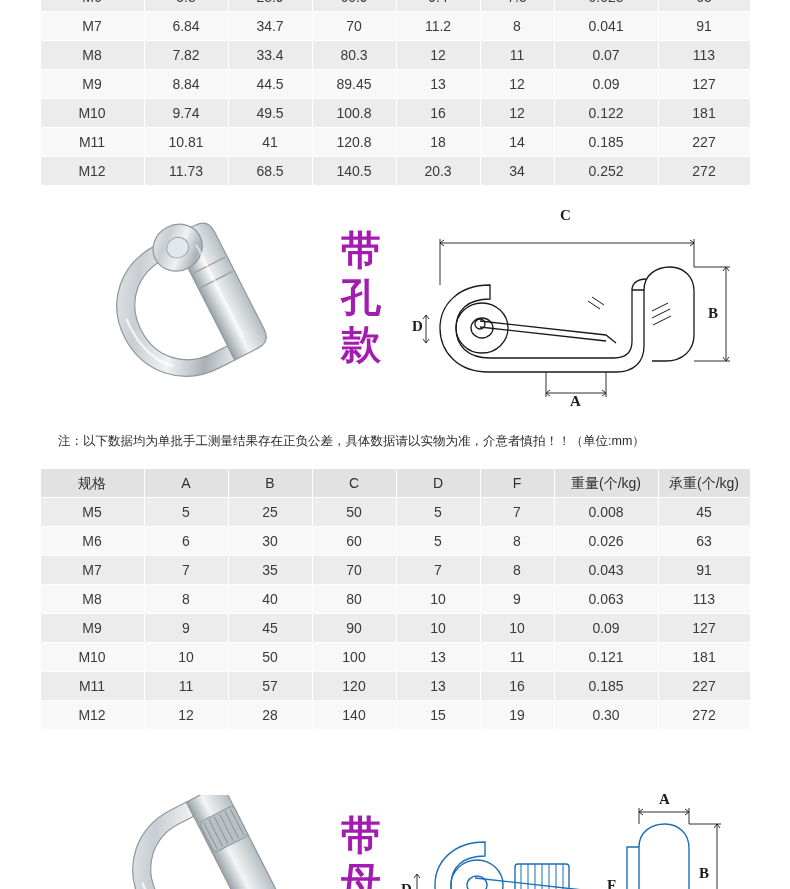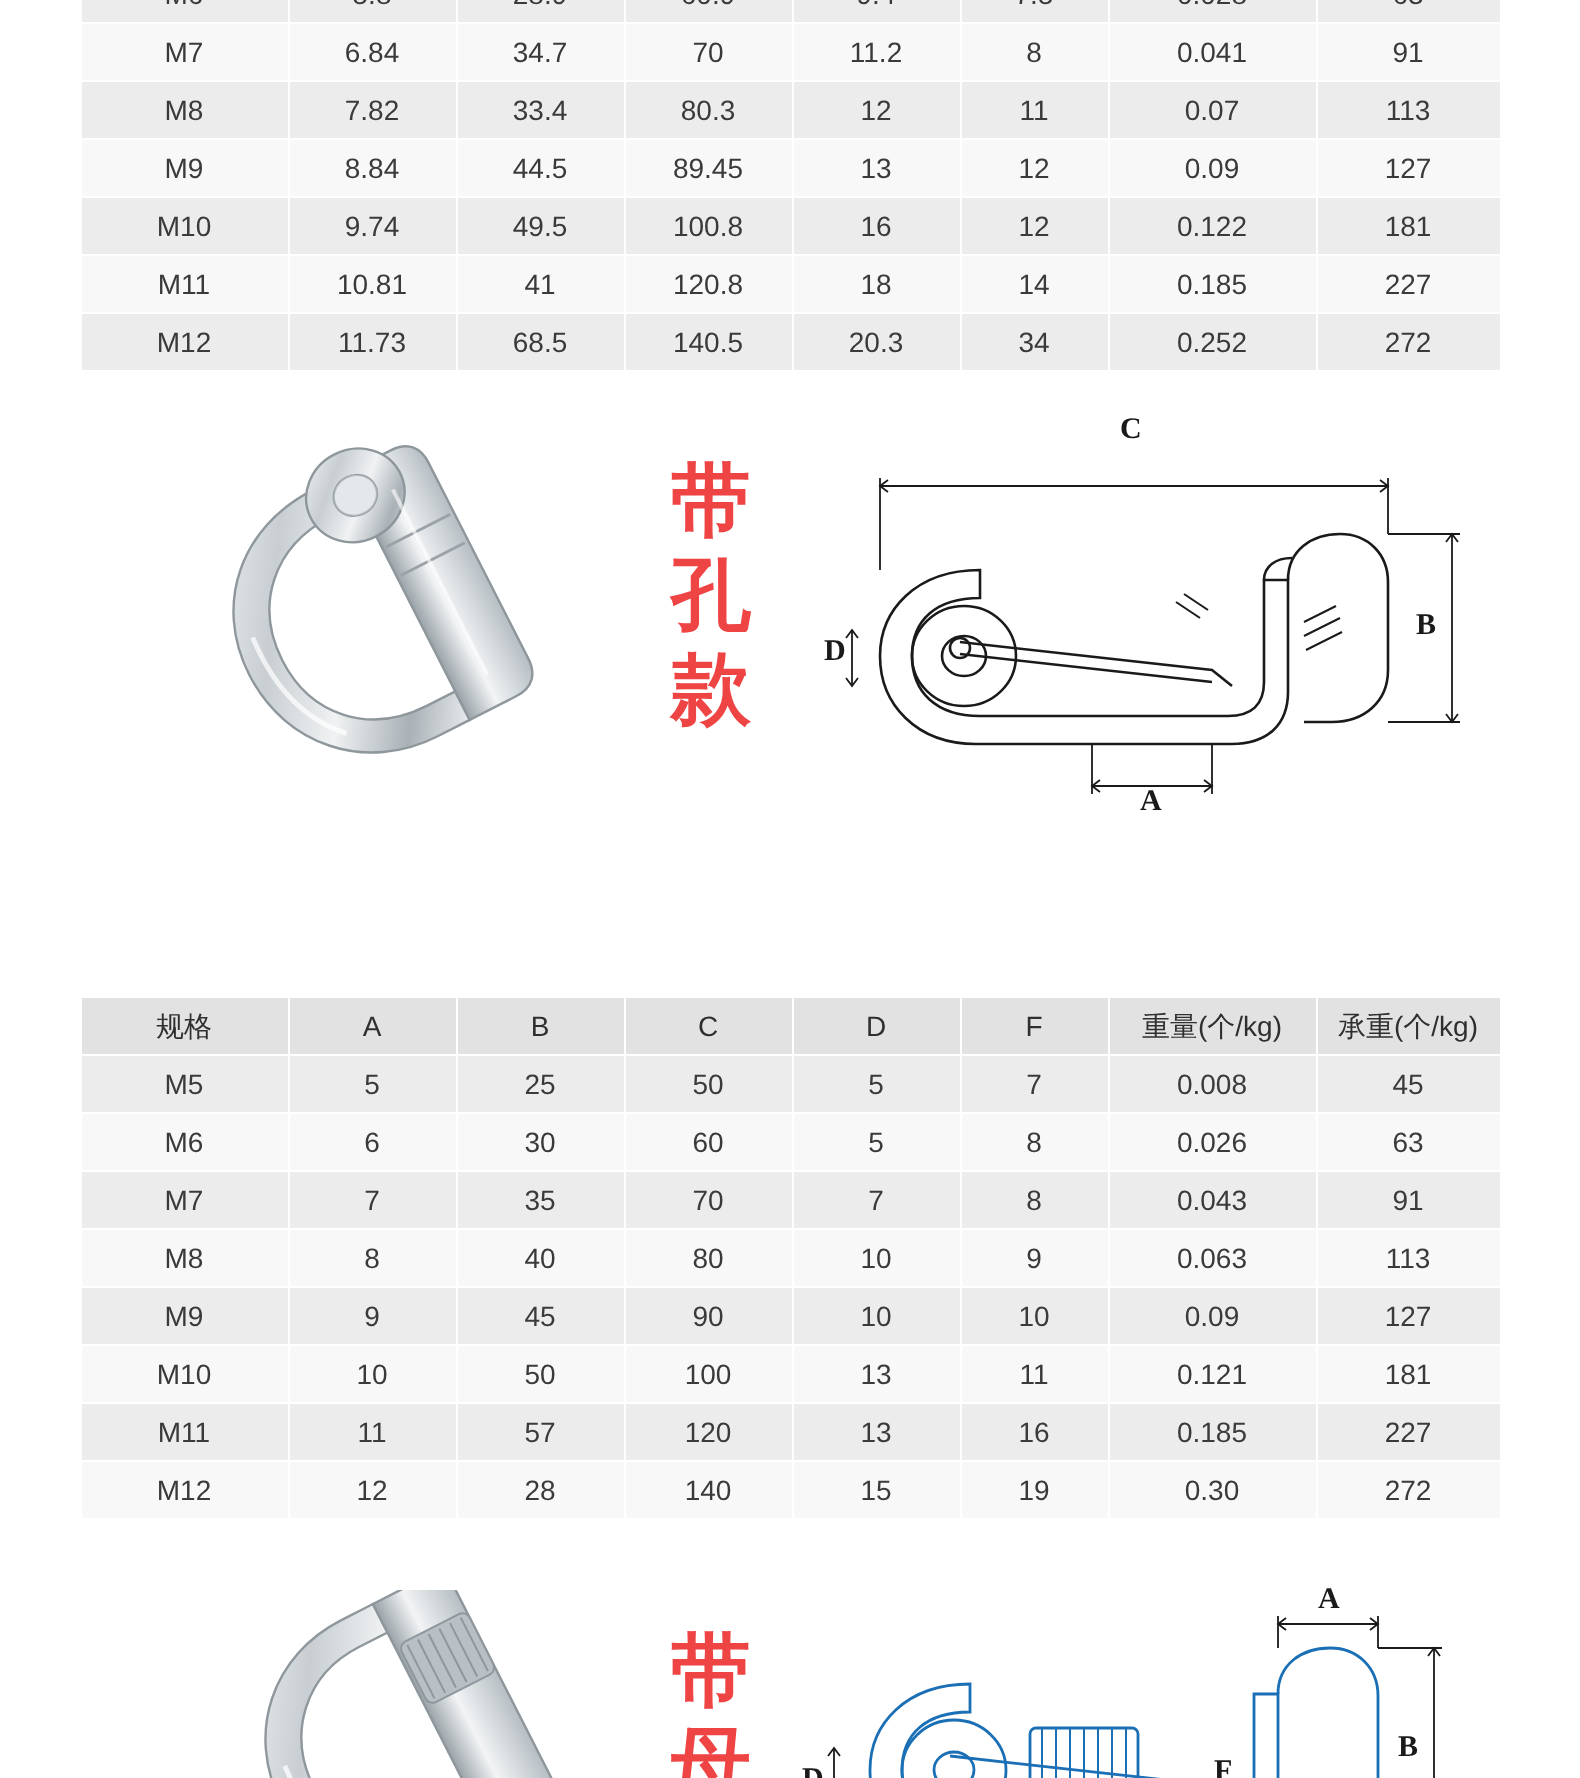--- a/index.html
+++ b/index.html
@@ -57,43 +57,42 @@
     top: 205px;
     left: 0;
     width: 790px;
     height: 230px;
   }
   .photo {
     position: absolute;
   }
   .cn-label {
     position: absolute;
-    font-family: Liberation Serif, serif;
+    font-family: Liberation Sans, sans-serif;
     font-size: 40px;
     font-weight: bold;
-    color: #ef4444;
+    color: #a21caf;
     line-height: 47px;
     letter-spacing: 1px;
     width: 52px;
-    text-align: center;
+    text-align: right;
   }
   .note-line {
     position: absolute;
     font-size: 12.5px;
     color: #2b2b2b;
     white-space: nowrap;
   }
 
   
   #mid-table-wrap {
     position: absolute;
     top: 468px;
     left: 0;
     width: 790px;
-    margin-top: 30px;
   }
 
   
   #section-nut {
     position: absolute;
     top: 790px;
     left: 0;
     width: 790px;
     height: 110px;
   }
@@ -308,20 +307,21 @@
           <path d="M182 175 L 186 178 L 182 181"></path>
         </g>
       </g>
     </svg>
     <div class="dim-letter" style="left:140px; top:-8px;">C</div>
     <div class="dim-letter" style="left:288px; top:90px;">B</div>
     <div class="dim-letter" style="left:-8px; top:103px;">D</div>
     <div class="dim-letter" style="left:150px; top:178px;">A</div>
   </div>
 
+  <div class="note-line" style="left:58px; top:228px;">注：以下数据均为单批手工测量结果存在正负公差，具体数据请以实物为准，介意者慎拍！！（单位:mm）</div>
 </div>
 
 <div id="mid-table-wrap">
   <table class="spec-table" id="mid-table">
     <colgroup>
       <col style="width:104px">
         <col style="width:84px">
         <col style="width:84px">
       <col style="width:84px">
         <col style="width:84px">

